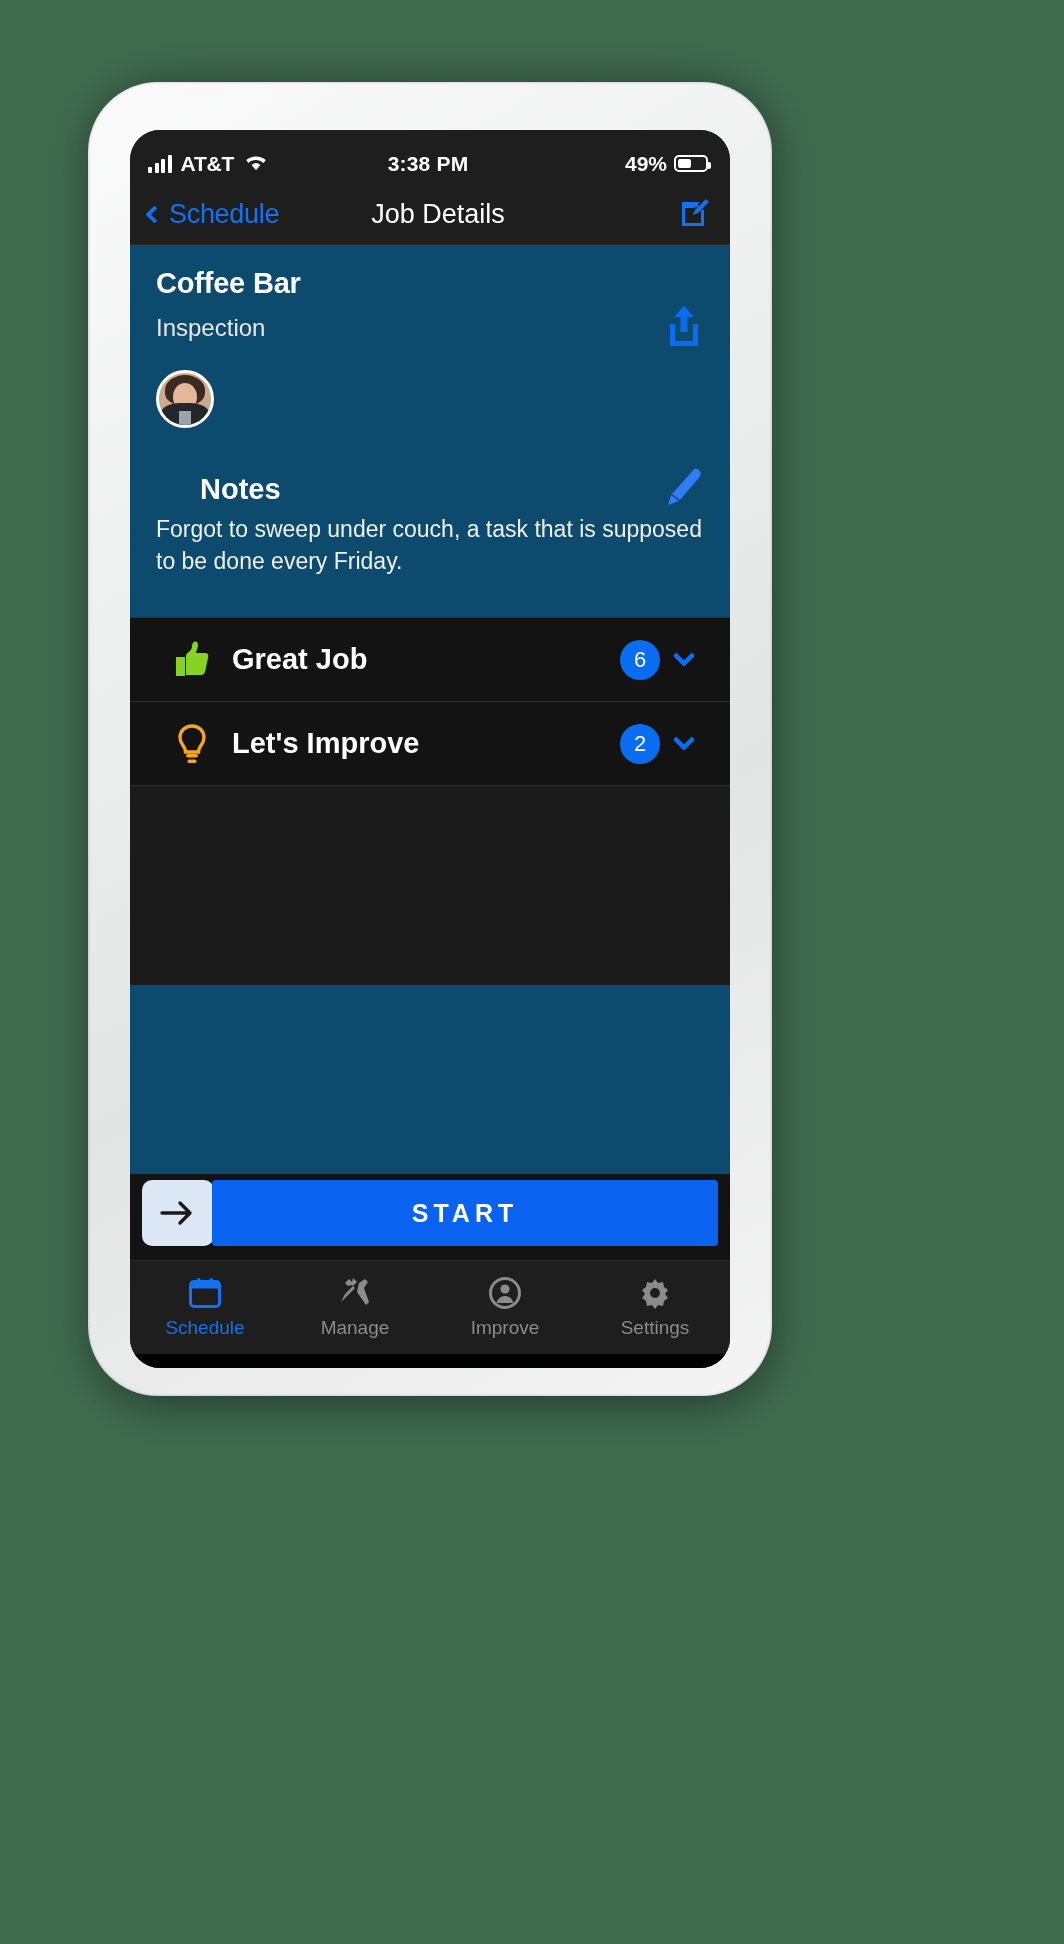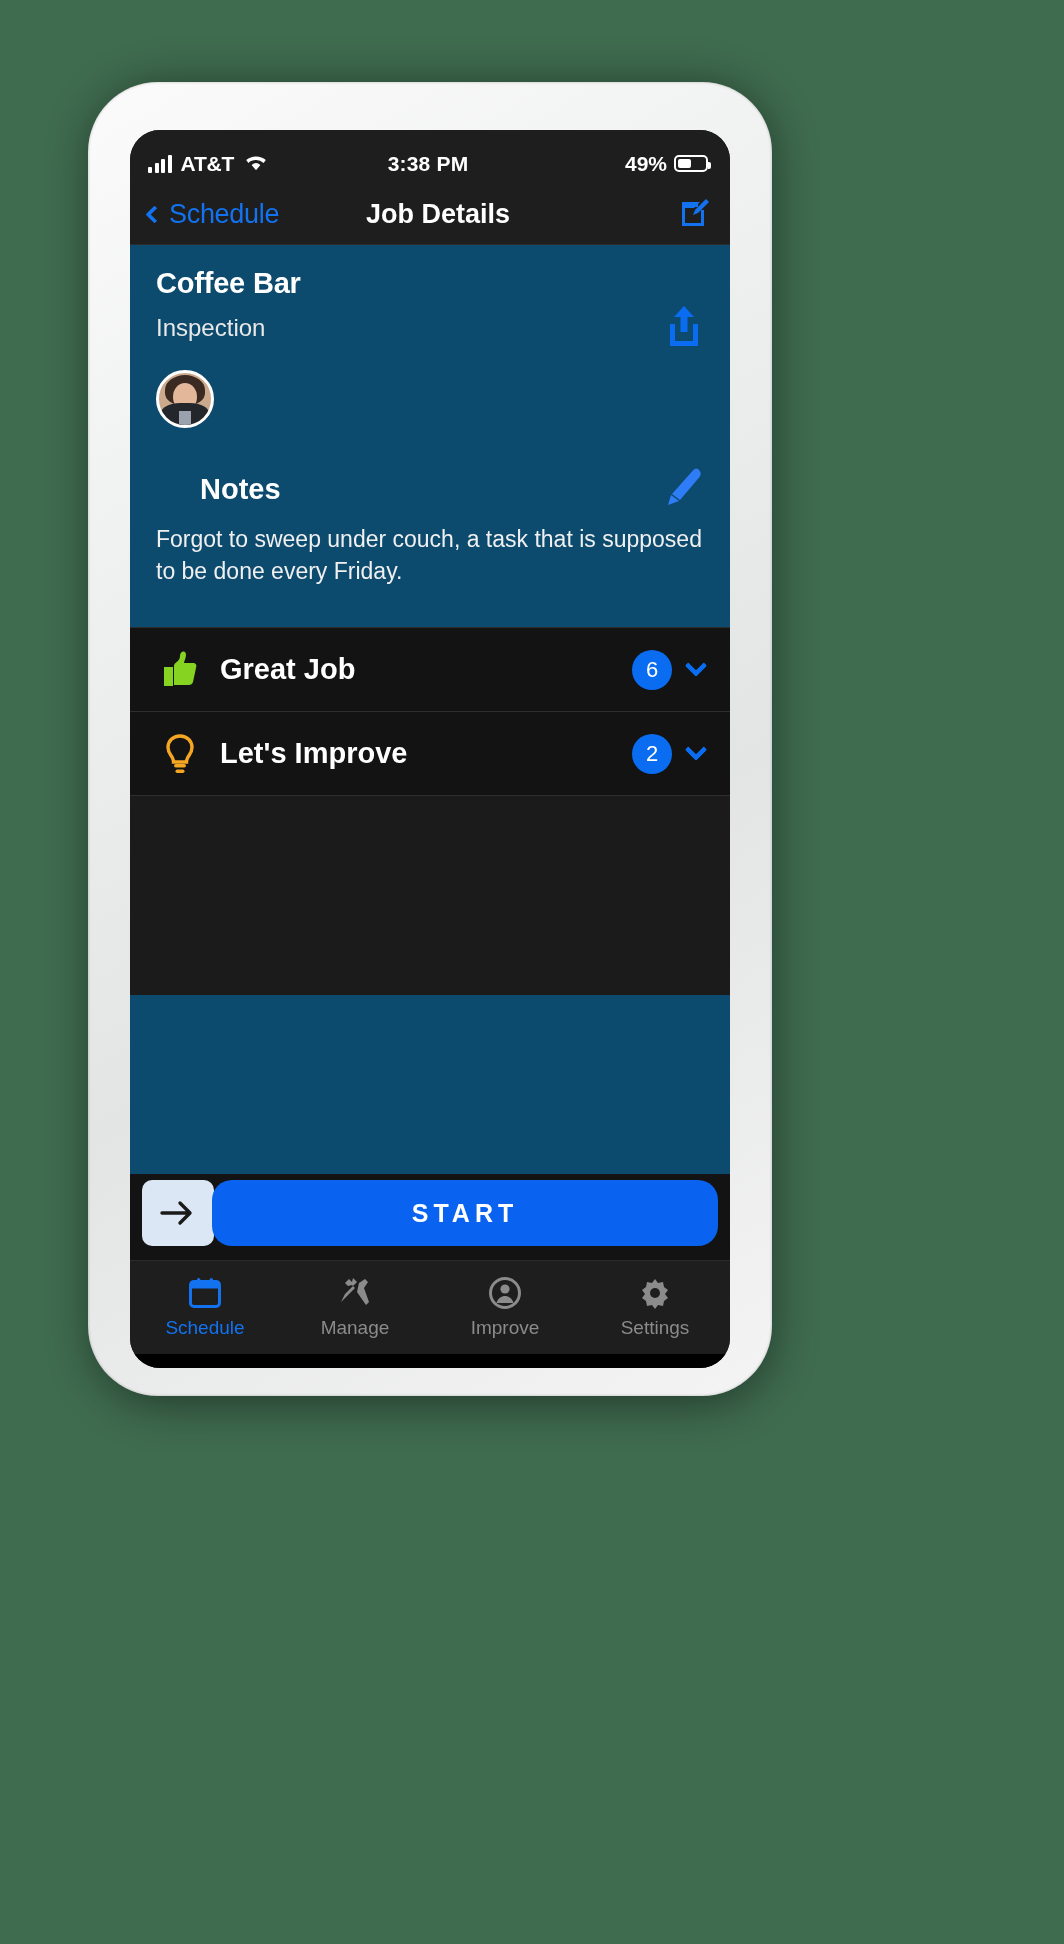--- a/index.html
+++ b/index.html
@@ -61,21 +61,21 @@
     border-bottom:1px solid #2b2b2b;
   }
   .nav-back{ display:flex; align-items:center; gap:6px; color:#1272ef; }
   .nav-back .chev{
     width:13px; height:13px; border-left:4px solid #1272ef; border-bottom:4px solid #1272ef;
     transform:rotate(45deg); margin-right:2px; border-radius:2px;
   }
   .nav-back-label{ font-size:27px; letter-spacing:-.3px; }
   .nav-title{
     position:absolute; left:16px; right:0; text-align:center;
-    font-size:27px; color:#fff; font-weight:700; pointer-events:none;
+    font-size:27px; color:#fff; font-weight:400; pointer-events:none;
   }
   .nav-edit{ margin-left:auto; position:relative; z-index:2; }
 
   
   .content{ background:#0c4a6e; height:1015px; position:relative; }
 
   .job-card{ padding:22px 26px 0 26px; }
   .job-title{ font-size:29px; font-weight:700; color:#fff; letter-spacing:-.2px; }
   .row-between{ display:flex; align-items:flex-start; justify-content:space-between; }
   .job-sub{ font-size:24px; color:#e9e9e9; margin-top:14px; }
@@ -94,24 +94,24 @@
     border:3px solid #fff; overflow:hidden; background:#caa98d; position:relative;
   }
   .av-hair{ position:absolute; left:6px; top:2px; right:6px; height:30px; background:#3a2a22; border-radius:50% 50% 40% 40%; }
   .av-face{ position:absolute; left:14px; top:10px; width:24px; height:28px; background:#e2b79a; border-radius:50%; }
   .av-body{ position:absolute; left:2px; bottom:-4px; right:2px; height:26px; background:#23262b; border-radius:40% 40% 0 0; }
   .av-shirt{ position:absolute; left:20px; bottom:-4px; width:12px; height:18px; background:#9aa3ad; }
 
   .notes{ padding:36px 26px 0 26px; }
   .notes-head{ display:flex; align-items:center; justify-content:space-between;margin-left:44px; }
   .notes-title{ font-size:29px; font-weight:700; color:#fff; }
-  .notes-body{ font-size:23px; line-height:1.38; color:#f0f0f0; margin-top:10px; }
+  .notes-body{ font-size:23px; line-height:1.38; color:#f0f0f0; margin-top:0; }
 
   .section-row{
-    height:84px; display:flex; align-items:center; padding:0 26px;
+    height:84px; display:flex; align-items:center; padding:0 38px;
     border-top:1px solid #2e2e2e; background:#131313;
   }
   .section-row:first-of-type{ border-top:1px solid #2e2e2e; }
   .sec-icon{ width:48px; display:flex; align-items:center; justify-content:center; }
   .sec-label{ font-size:29px; font-weight:700; color:#fff; margin-left:16px; }
   .sec-right{ margin-left:auto; display:flex; align-items:center; gap:16px; }
   .badge{
     min-width:40px; height:40px; padding:0 8px; border-radius:20px; background:#0a6cf1;
     color:#fff; font-size:22px; display:flex; align-items:center; justify-content:center;
   }
@@ -133,21 +133,21 @@
   
   .startbar{
     position:absolute; left:0; right:0; bottom:0; height:86px;
     background:#131313; display:flex; align-items:center; padding:0 12px 8px 12px;
   }
   .start-chip{
     width:72px; height:66px; background:#dce7f5; border-radius:10px;
     display:flex; align-items:center; justify-content:center; flex:0 0 auto;
   }
   .start-btn{
-    flex:1; height:66px; background:#0a62f0; border-radius:20px; margin-left:-2px;
+    flex:1; height:66px; background:#0a62f0; border-radius:4px; margin-left:-2px;
     display:flex; align-items:center; justify-content:center;
     color:#fff; font-size:25px; font-weight:700; letter-spacing:5px;
   }
 
   
   .tabbar{
     height:94px; background:#1e1e1e; display:flex; align-items:center;
     border-top:1px solid #2b2b2b;
   }
   .tab{ flex:1; display:flex; flex-direction:column; align-items:center; gap:8px; }

